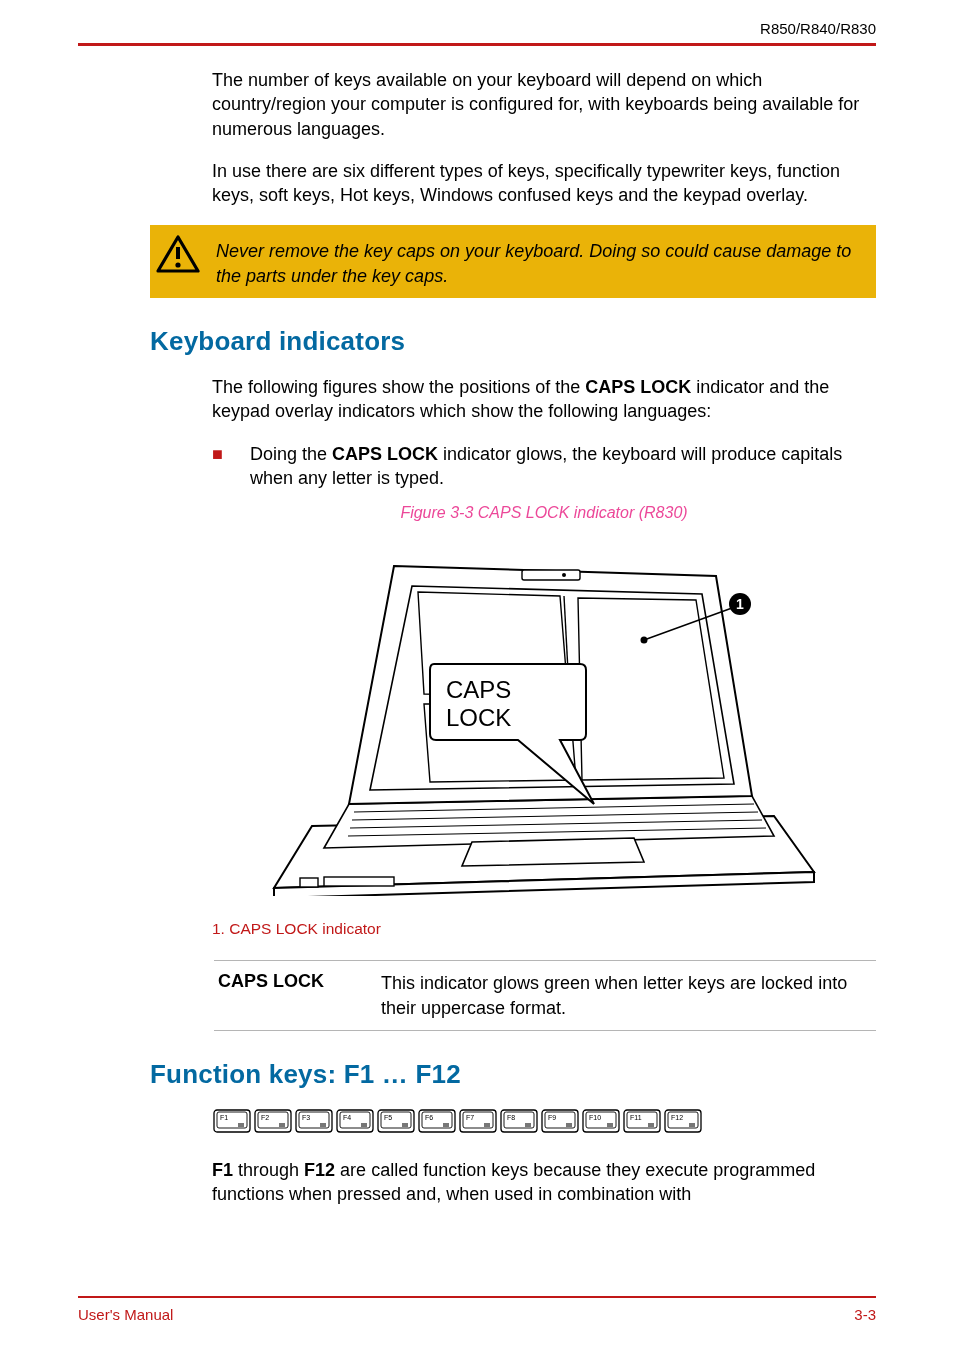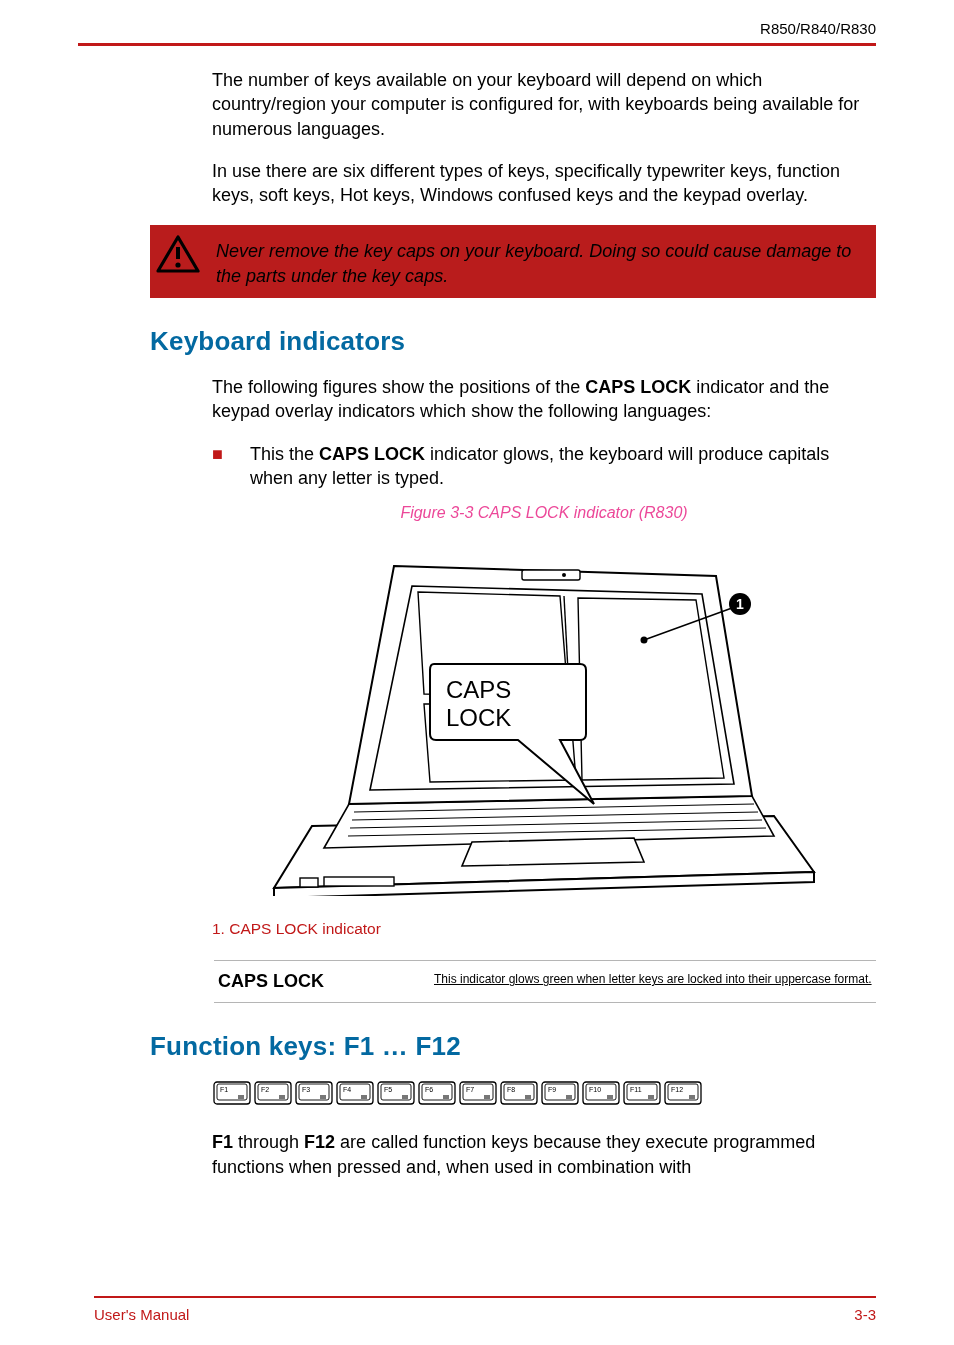--- a/index.html
+++ b/index.html
@@ -28,21 +28,21 @@
       border-top: 3px solid #c11818;
       margin-bottom: 22px;
     }
     .body-para {
       font-size: 18px;
       line-height: 1.35;
       margin-left: 134px;
       margin-bottom: 18px;
     }
     .warning-box {
-      background: #b91c1c;
+      background: #eab308;
       margin-left: 72px;
       margin-bottom: 28px;
       display: flex;
       align-items: flex-start;
       padding: 10px 12px 10px 6px;
     }
     .warning-icon {
       width: 44px;
       flex-shrink: 0;
     }
@@ -109,32 +109,31 @@
       display: flex;
       padding: 10px 0;
     }
     .def-term {
       width: 220px;
       font-weight: bold;
       font-size: 18px;
       padding-left: 4px;
     }
     .def-desc {
-      font-size: 12px;
-      line-height: 1.35;
-      text-decoration: underline;
+      font-size: 18px;
+      line-height: 1.35;
     }
     .fn-keys-img {
       margin-left: 134px;
       margin-bottom: 18px;
     }
     .footer {
       position: absolute;
       bottom: 22px;
-      left: 94px;
+      left: 78px;
       right: 78px;
     }
     .footer-rule {
       border: none;
       border-top: 2px solid #c11818;
       margin-bottom: 8px;
     }
     .footer-row {
       display: flex;
       justify-content: space-between;
@@ -166,21 +165,21 @@
 
   <h2 class="section-heading">Keyboard indicators</h2>
 
   <p class="body-para">
     <span>The following figures show the positions of the </span><b>CAPS LOCK</b><span> indicator and the keypad overlay indicators which show the following languages:</span>
   </p>
 
   <div class="bullet-row">
     <div class="bullet-marker">■</div>
     <div class="bullet-text">
-      <span>This the </span><b>CAPS LOCK</b><span> indicator glows, the keyboard will produce capitals when any letter is typed.</span>
+      <span>Doing the </span><b>CAPS LOCK</b><span> indicator glows, the keyboard will produce capitals when any letter is typed.</span>
     </div>
   </div>
 
   <div class="figure-caption">Figure 3-3 CAPS LOCK indicator (R830)</div>
 
   <div class="figure-container">
     <svg viewBox="0 0 560 360" width="560" height="360">
 
       <polygon points="48,290 510,280 550,336 10,352" fill="#fff" stroke="#000" stroke-width="2"></polygon>
       <polygon points="10,352 550,336 550,348 10,364" fill="#fff" stroke="#000" stroke-width="2" style="display:none"></polygon>

